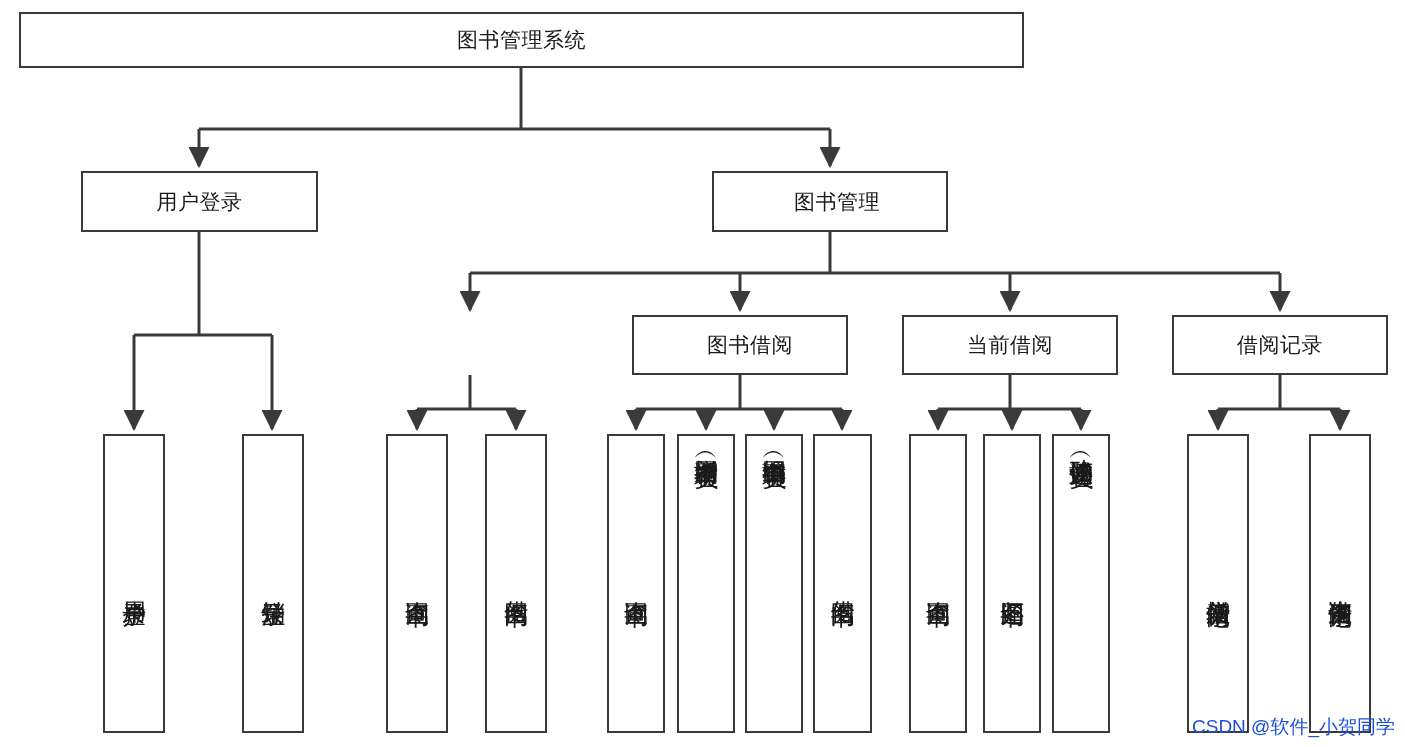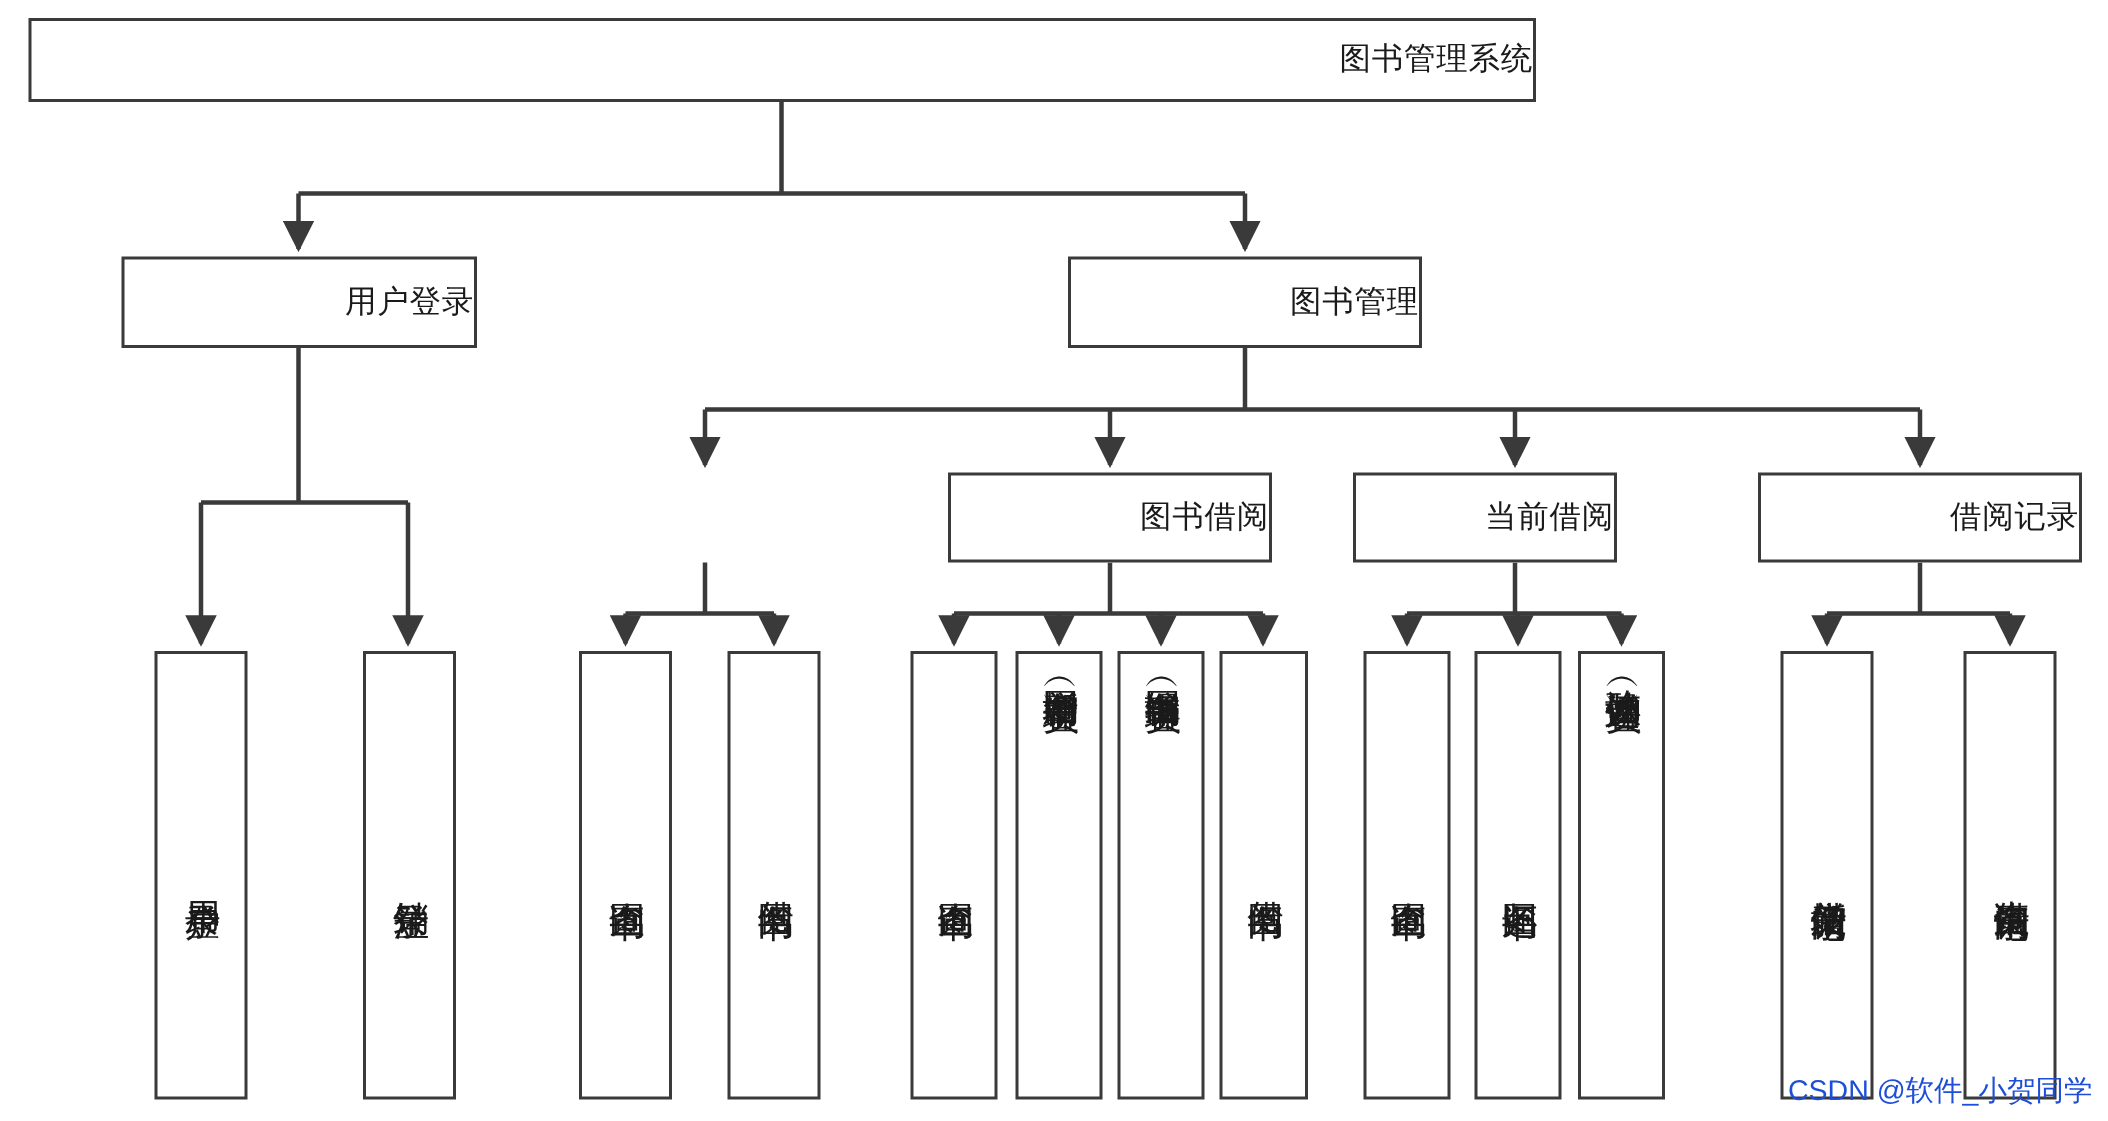--- a/index.html
+++ b/index.html
@@ -26,21 +26,21 @@
     width: 1405px;
     height: 747px;
   }
   .node {
     position: absolute;
     box-sizing: border-box;
     background: #ffffff;
     border: 2px solid #3a3a3a;
     display: flex;
     align-items: center;
-    justify-content: flex-end;
+    justify-content: center;
     color: #1a1a1a;
     overflow: hidden;
   }
   .node .label {
     display: block;
     text-align: center;
     line-height: 1.14;
     letter-spacing: 0.5px;
   }
   .node.horizontal .label {
@@ -127,21 +127,21 @@
   <div class="node horizontal" style="left: 81px; top: 171px; width: 237px; height: 61px;">
     <span class="label">用户登录</span>
   </div>
   <div class="node horizontal" style="left: 712px; top: 171px; width: 236px; height: 61px; padding-left: 14px;">
     <span class="label">图书管理</span>
   </div>
 
   <div class="node horizontal" style="left: 632px; top: 315px; width: 216px; height: 60px; padding-left: 20px;">
     <span class="label">图书借阅</span>
   </div>
-  <div class="node horizontal" style="left: 902px; top: 315px; width: 176px; height: 60px;">
+  <div class="node horizontal" style="left: 902px; top: 315px; width: 216px; height: 60px;">
     <span class="label">当前借阅</span>
   </div>
   <div class="node horizontal" style="left: 1172px; top: 315px; width: 216px; height: 60px;">
     <span class="label">借阅记录</span>
   </div>
 
   <div class="node vertical centered" style="left: 103px; top: 434px; width: 62px; height: 299px;">
     <span class="label">用户登录</span>
   </div>
   <div class="node vertical centered" style="left: 242px; top: 434px; width: 62px; height: 299px;">

